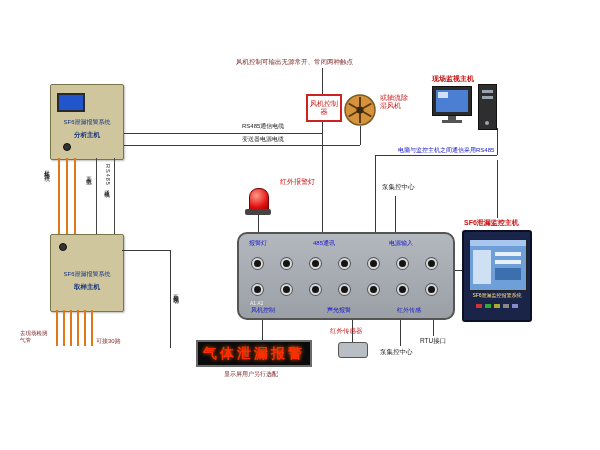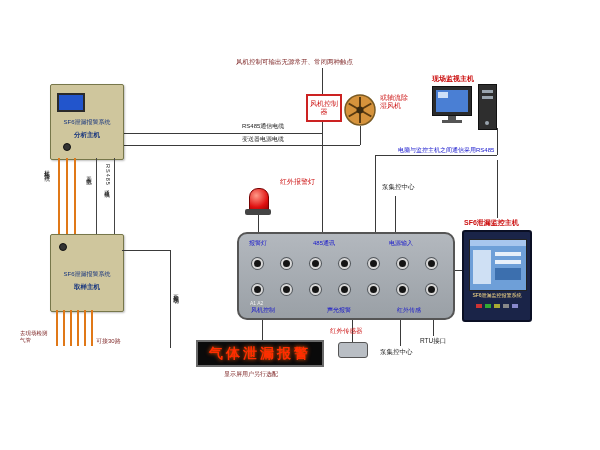--- a/index.html
+++ b/index.html
@@ -24,21 +24,21 @@
   .beacon-base{position:absolute;left:245px;top:209px;width:26px;height:6px;background:#444;border-radius:2px;}
   .monitor{position:absolute;left:432px;top:86px;width:40px;height:30px;background:#2b2b2b;border:1px solid #111;box-sizing:border-box;padding:3px;}
   .monitor .scr{width:100%;height:100%;background:#4a7fd4;position:relative;}
   .monitor .scr .glare{position:absolute;left:2px;top:2px;width:10px;height:6px;background:#cfe0f8;}
   .stand{position:absolute;left:448px;top:116px;width:8px;height:4px;background:#555;}
   .standbase{position:absolute;left:442px;top:120px;width:20px;height:3px;background:#555;}
   .tower{position:absolute;left:478px;top:84px;width:17px;height:44px;background:#2e2e2e;border:1px solid #111;}
   .tower .slot{position:absolute;left:3px;width:11px;height:3px;background:#9aa4ae;}
   .tower .pwr{position:absolute;left:6px;bottom:4px;width:4px;height:4px;border-radius:50%;background:#9aa4ae;}
   .fanctl{position:absolute;left:306px;top:94px;width:36px;height:28px;border:2px solid #cc2222;background:#fff;color:#cc1111;font-size:7px;display:flex;align-items:center;justify-content:center;text-align:center;box-sizing:border-box;line-height:1.2;}
-  .led{position:absolute;left:196px;top:340px;width:128px;height:27px;background:#0a0a0a;border:2px solid #6a6a6a;box-sizing:border-box;display:flex;align-items:center;justify-content:center;}
+  .led{position:absolute;left:196px;top:340px;width:116px;height:27px;background:#0a0a0a;border:2px solid #6a6a6a;box-sizing:border-box;display:flex;align-items:center;justify-content:center;}
   .led span{color:#ff2d00;font-weight:bold;font-size:14px;letter-spacing:3px;text-shadow:0 0 4px #ff5500;}
   .mhost{position:absolute;left:462px;top:230px;width:70px;height:92px;background:#1a2448;border:2px solid #0a0f24;border-radius:3px;box-sizing:border-box;}
   .mhost .scr{position:absolute;left:5px;top:7px;width:56px;height:50px;background:#6e9fd8;border:1px solid #222;}
   .mhost .scr .b1{position:absolute;left:0;top:0;width:100%;height:6px;background:#a8c6ee;}
   .mhost .scr .b2{position:absolute;left:3px;top:10px;width:18px;height:34px;background:#cfe0f4;}
   .mhost .scr .b3{position:absolute;left:25px;top:12px;width:26px;height:4px;background:#e8f0fa;}
   .mhost .scr .b4{position:absolute;left:25px;top:20px;width:26px;height:4px;background:#e8f0fa;}
   .mhost .scr .b5{position:absolute;left:25px;top:28px;width:26px;height:12px;background:#3c6fae;}
   .mhost .cap{position:absolute;left:0;top:60px;width:100%;text-align:center;font-size:5px;color:#ffe08a;}
   .mhost .btns{position:absolute;left:0;top:72px;width:100%;display:flex;justify-content:center;gap:3px;}

